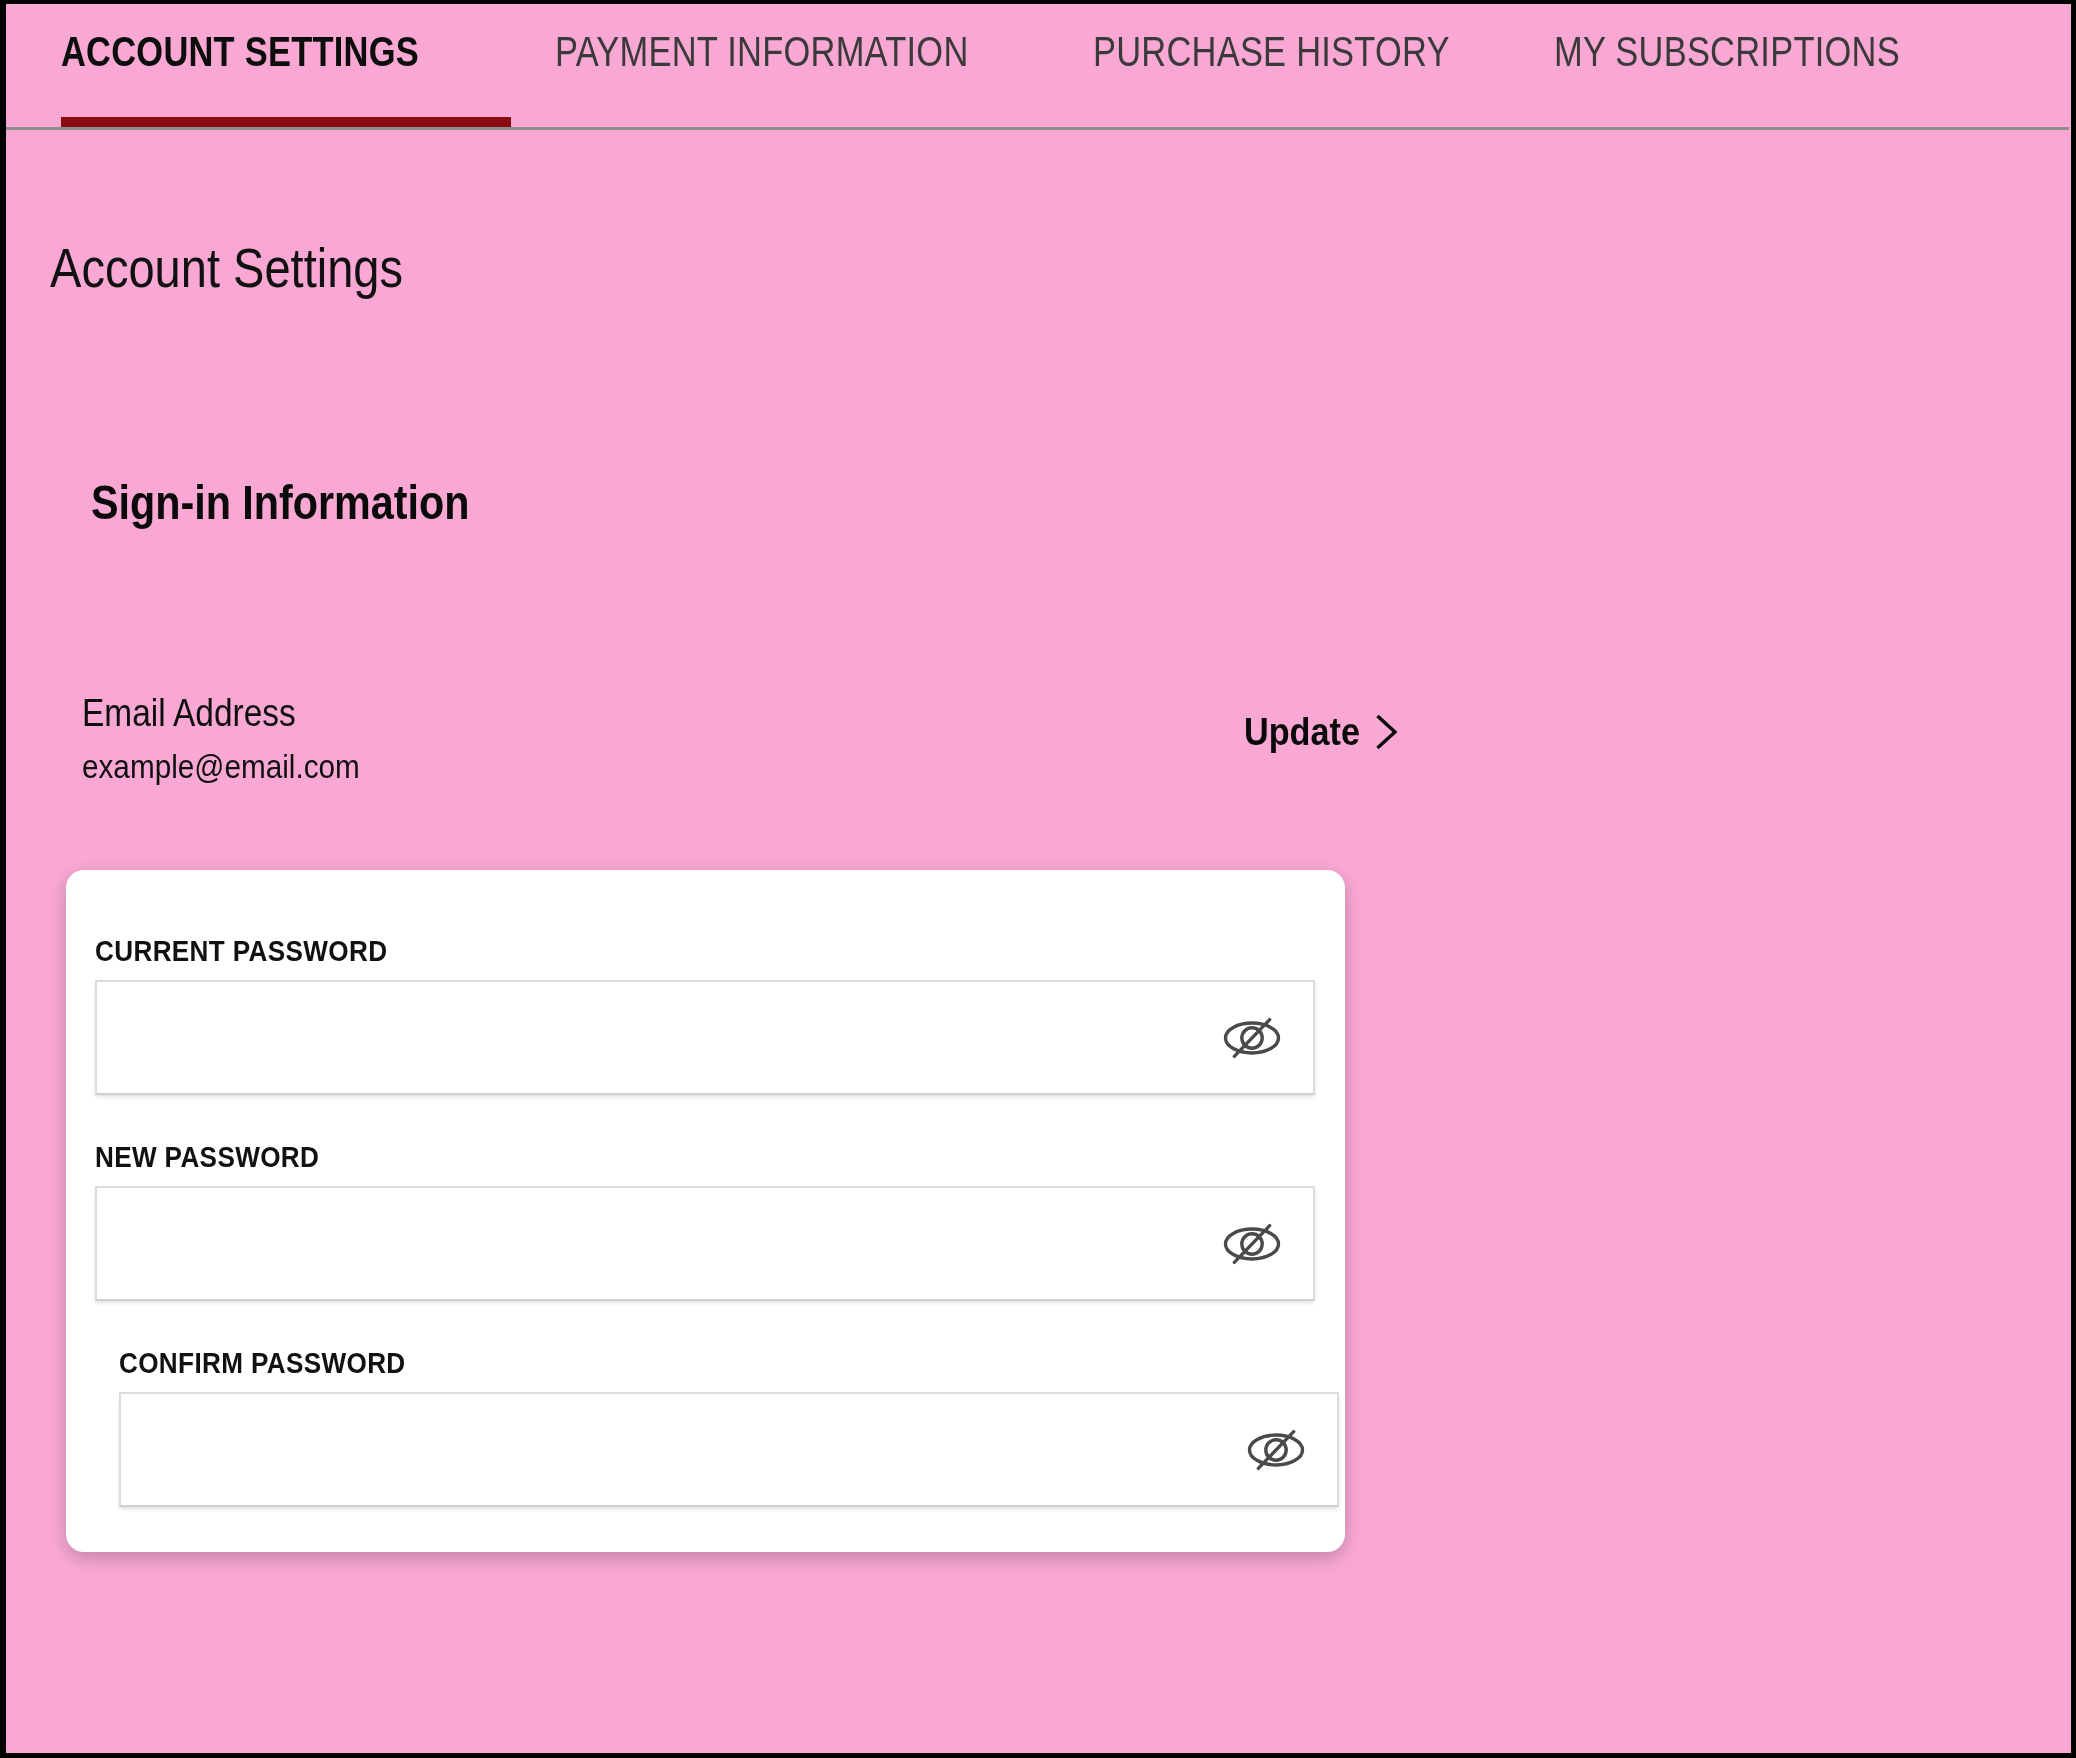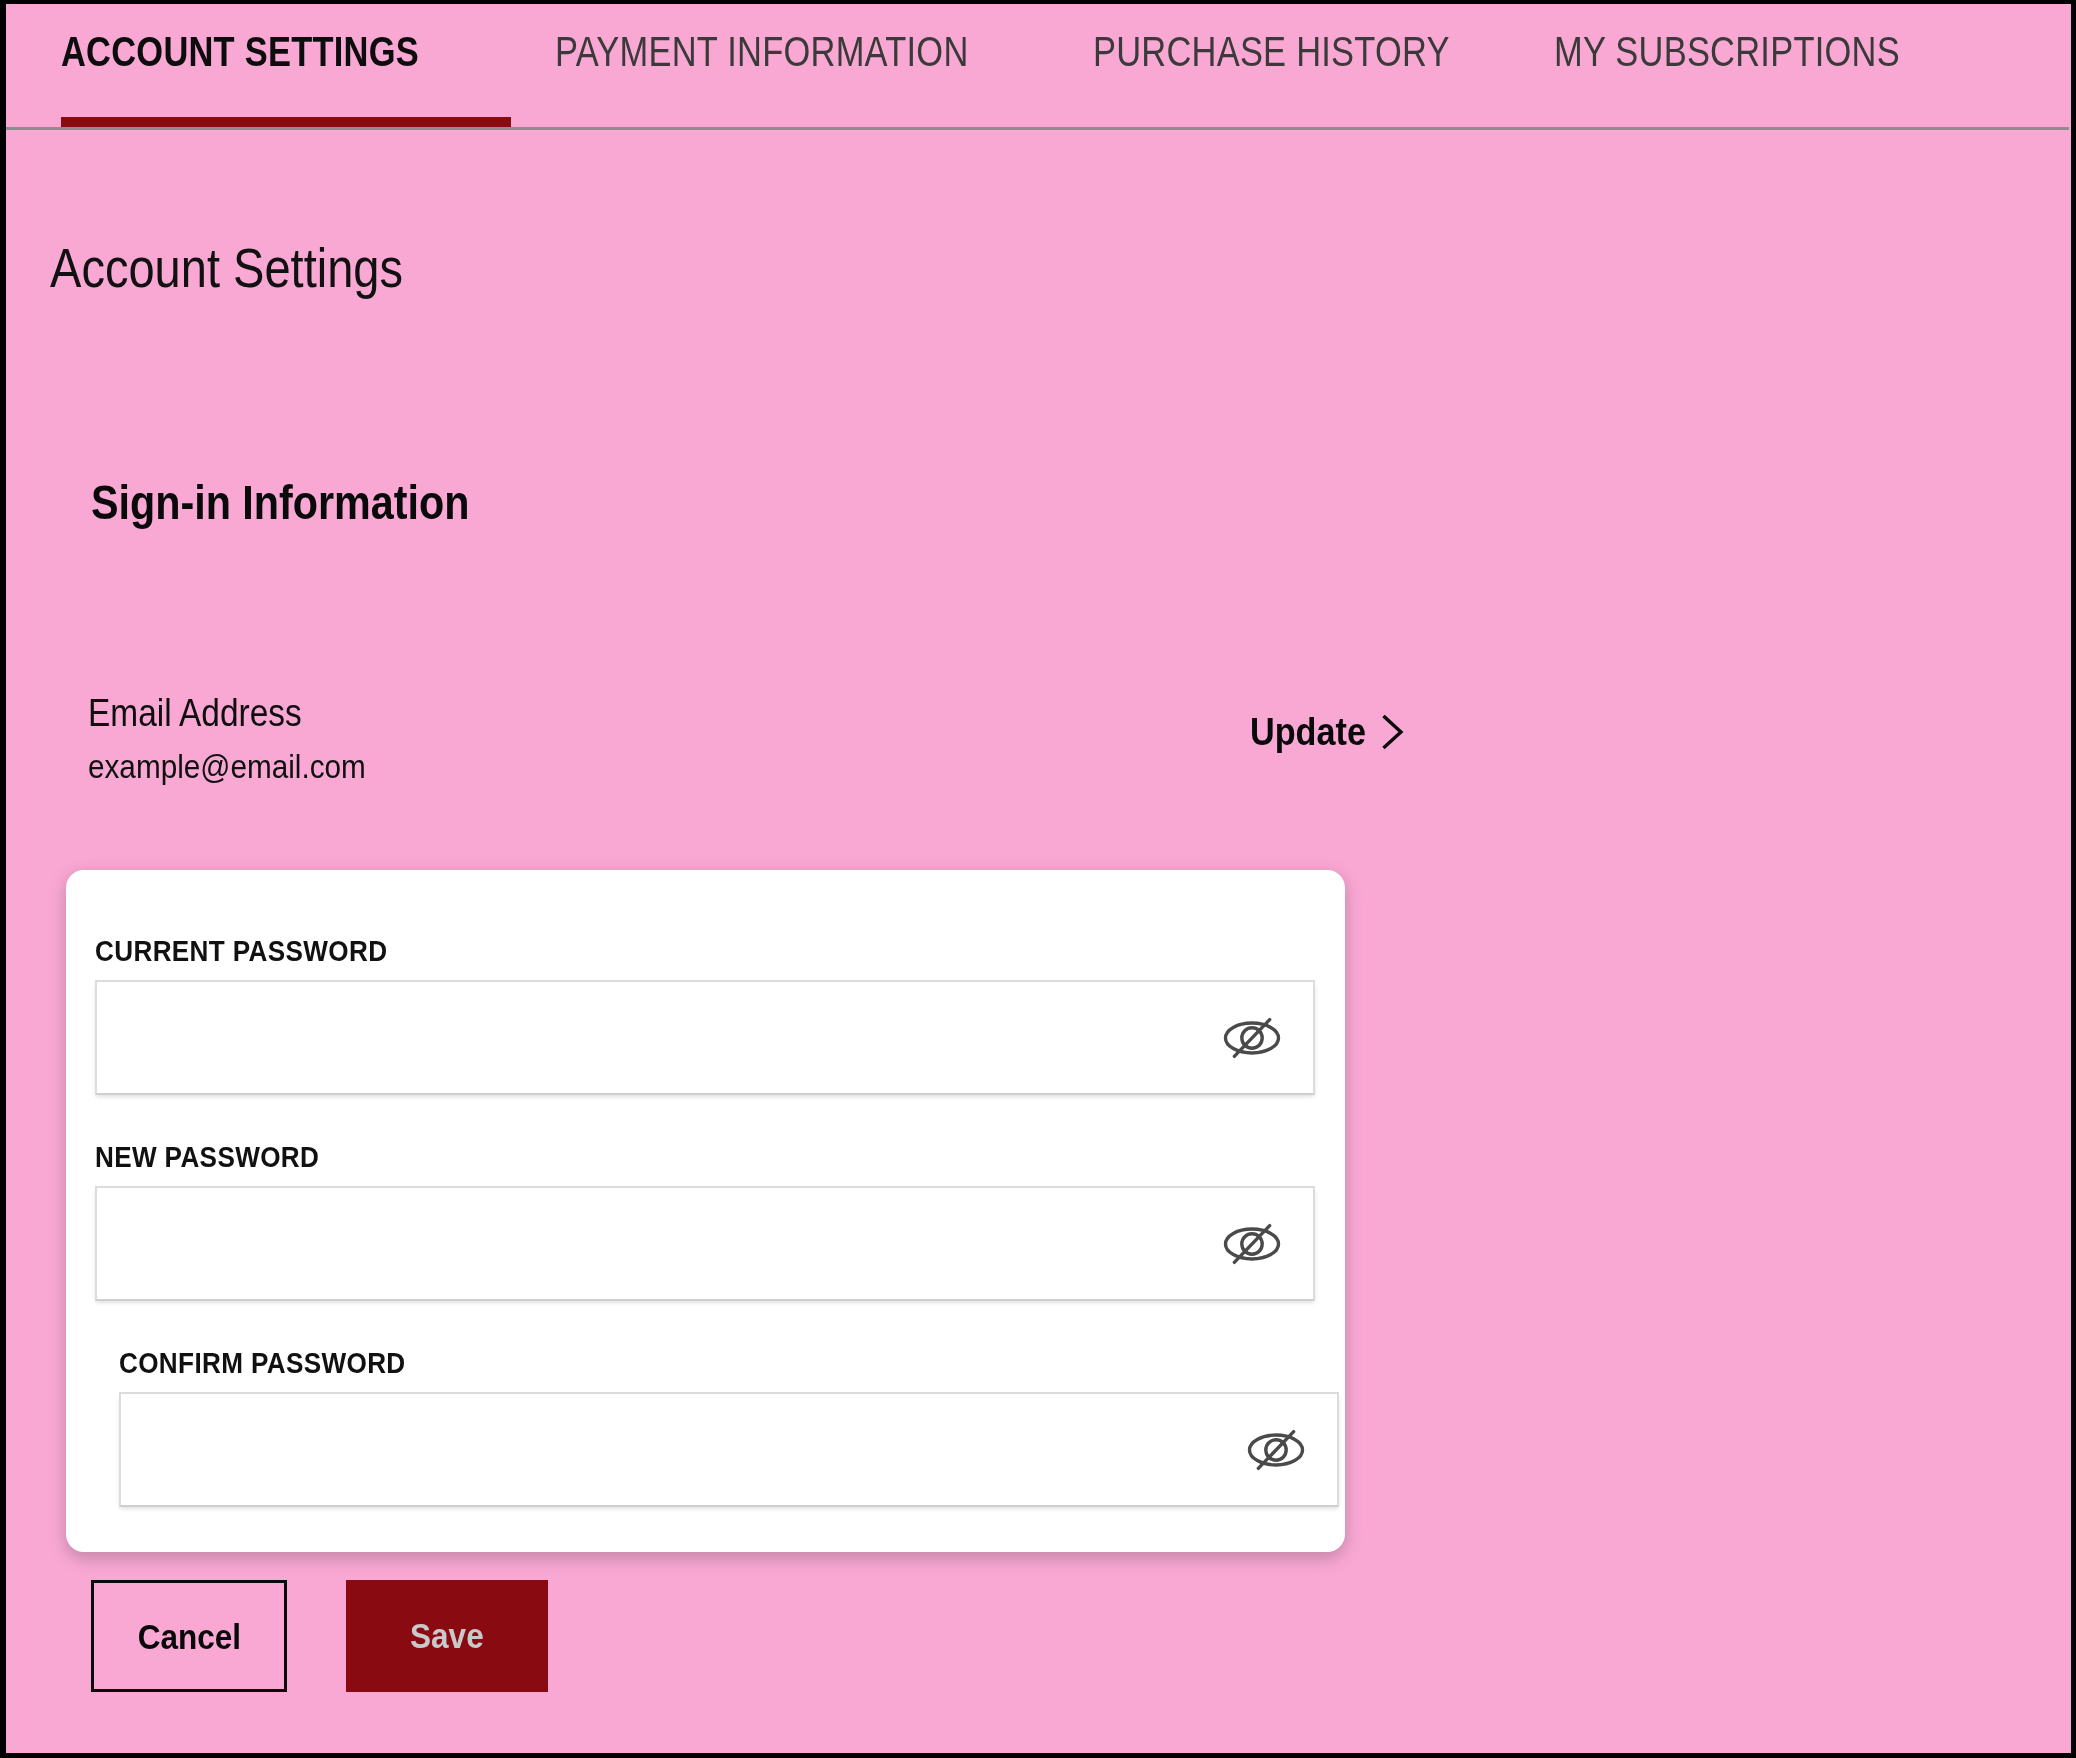--- a/index.html
+++ b/index.html
@@ -109,21 +109,21 @@
     color: #0a0a0a;
     font-weight: 700;
     transform: scaleX(0.86);
     transform-origin: left top;
     white-space: nowrap;
   }
 
   
   #email-row {
     position: absolute;
-    left: 82px;
+    left: 76px;
     top: 687px;
     width: 1384px;
     height: 109px;
   }
   #email-label {
     position: absolute;
     left: 0; top: 0;
     font-size: 38px;
     line-height: 45px;
     color: #0f0f0f;
@@ -350,24 +350,16 @@
               <ellipse cx="50" cy="39" rx="39" ry="22" fill="none" stroke="#4a4a4a" stroke-width="5"></ellipse>
               <circle cx="50" cy="39" r="15" fill="none" stroke="#4a4a4a" stroke-width="5"></circle>
               <line x1="24" y1="66" x2="76" y2="12" stroke="#4a4a4a" stroke-width="5" stroke-linecap="round"></line>
             </svg>
           </button>
         </div>
       </div>
 
     </div>
 
-    <div id="actions">
-      <button id="cancel-button">
-        <span class="btn-text">Cancel</span>
-      </button>
-      <button id="save-button">
-        <span class="btn-text">Save</span>
-      </button>
-    </div>
 
   </div>
 </div>
 
 
 </body></html>

